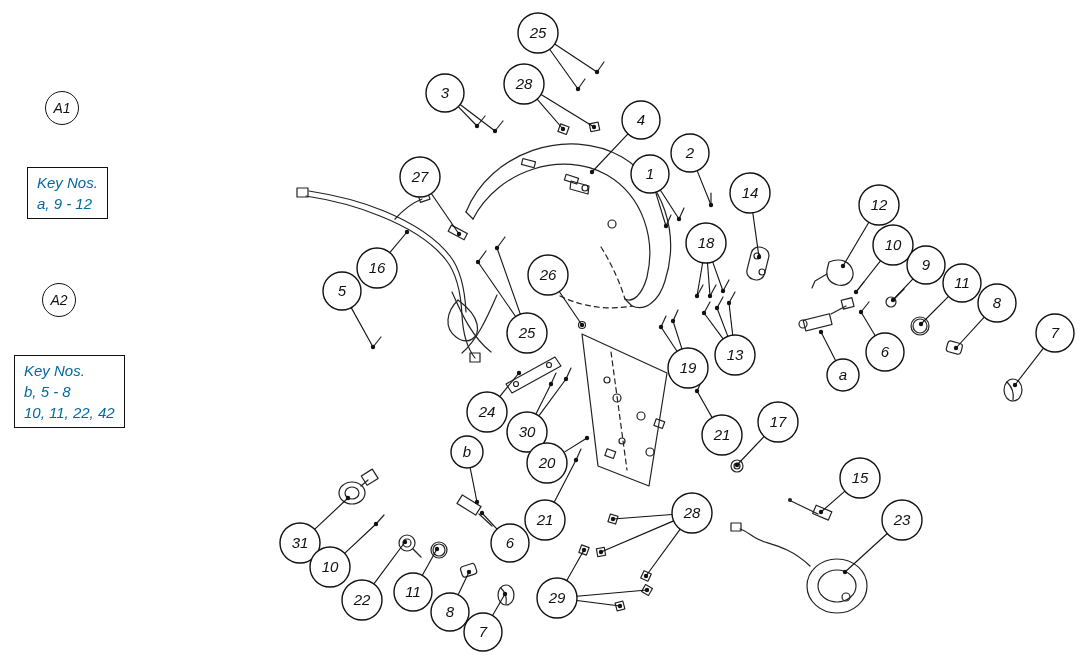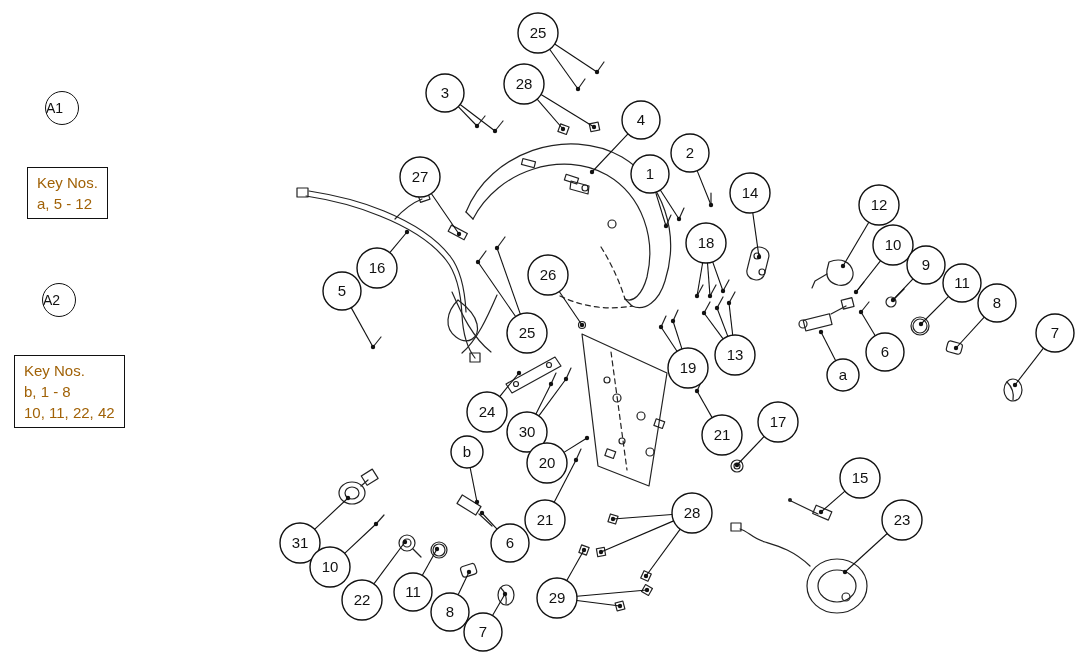--- a/index.html
+++ b/index.html
@@ -1,38 +1,38 @@
 <!DOCTYPE html>
 <html><head>
 <meta charset="utf-8">
 <style>
   html,body { margin:0; padding:0; background:#ffffff; }
   .stage {
     position:relative; width:1091px; height:659px; background:#ffffff;
-    font-family:"Liberation Sans", sans-serif; overflow:hidden;
+    font-family:"Liberation Sans", sans-serif; overflow:hidden;font-style:italic;
   }
   #diagram-svg { position:absolute; left:0; top:0; }
   .art { fill:none; stroke:#222222; stroke-width:1.2; stroke-linecap:round; stroke-linejoin:round; }
   .art-fill { fill:#222222; stroke:none; }
   .dash { stroke-dasharray:5 4; }
   #leader-lines line { stroke:#111111; stroke-width:1.1; }
   #leader-lines circle { fill:#111111; }
   #callout-balloons circle { fill:#ffffff; stroke:#111111; stroke-width:1.4; }
   #callout-balloons text {
     font-size:15px; text-anchor:middle; fill:#111111;
     font-family:"Liberation Sans", sans-serif;
   }
   .view-circle {
     position:absolute; width:34px; height:34px; border:1.4px solid #111111;
-    border-radius:50%; display:flex; align-items:center; 
+    border-radius:50%; display:flex; align-items:center; justify-content:center;
     font-size:14px; color:#111111; background:#ffffff; box-sizing:border-box;
   }
   .key-box {
     position:absolute; border:1.2px solid #111111; background:#ffffff;
-    padding:4px 9px; font-size:15px; line-height:1.4; color:#a16207;
+    padding:4px 9px; font-size:15px; line-height:1.4; color:#0369a1;
     text-align:left; white-space:nowrap;
   }
 </style>
 </head>
 <body>
 
 <div class="stage">
 
   <svg id="diagram-svg" width="1091" height="659" viewBox="0 0 1091 659">
 
@@ -487,21 +487,21 @@
 
   <div class="view-circle" style="left:45px; top:91px;">
     <span>A1</span>
   </div>
   <div class="view-circle" style="left:42px; top:283px;">
     <span>A2</span>
   </div>
 
   <div class="key-box" style="left:27px; top:167px;">
     <div>Key Nos.</div>
-    <div>a, 5 - 12</div>
+    <div>a, 9 - 12</div>
   </div>
   <div class="key-box" style="left:14px; top:355px;">
     <div>Key Nos.</div>
-    <div>b, 1 - 8</div>
+    <div>b, 5 - 8</div>
     <div>10, 11, 22, 42</div>
   </div>
 
 </div>
 
 </body></html>

